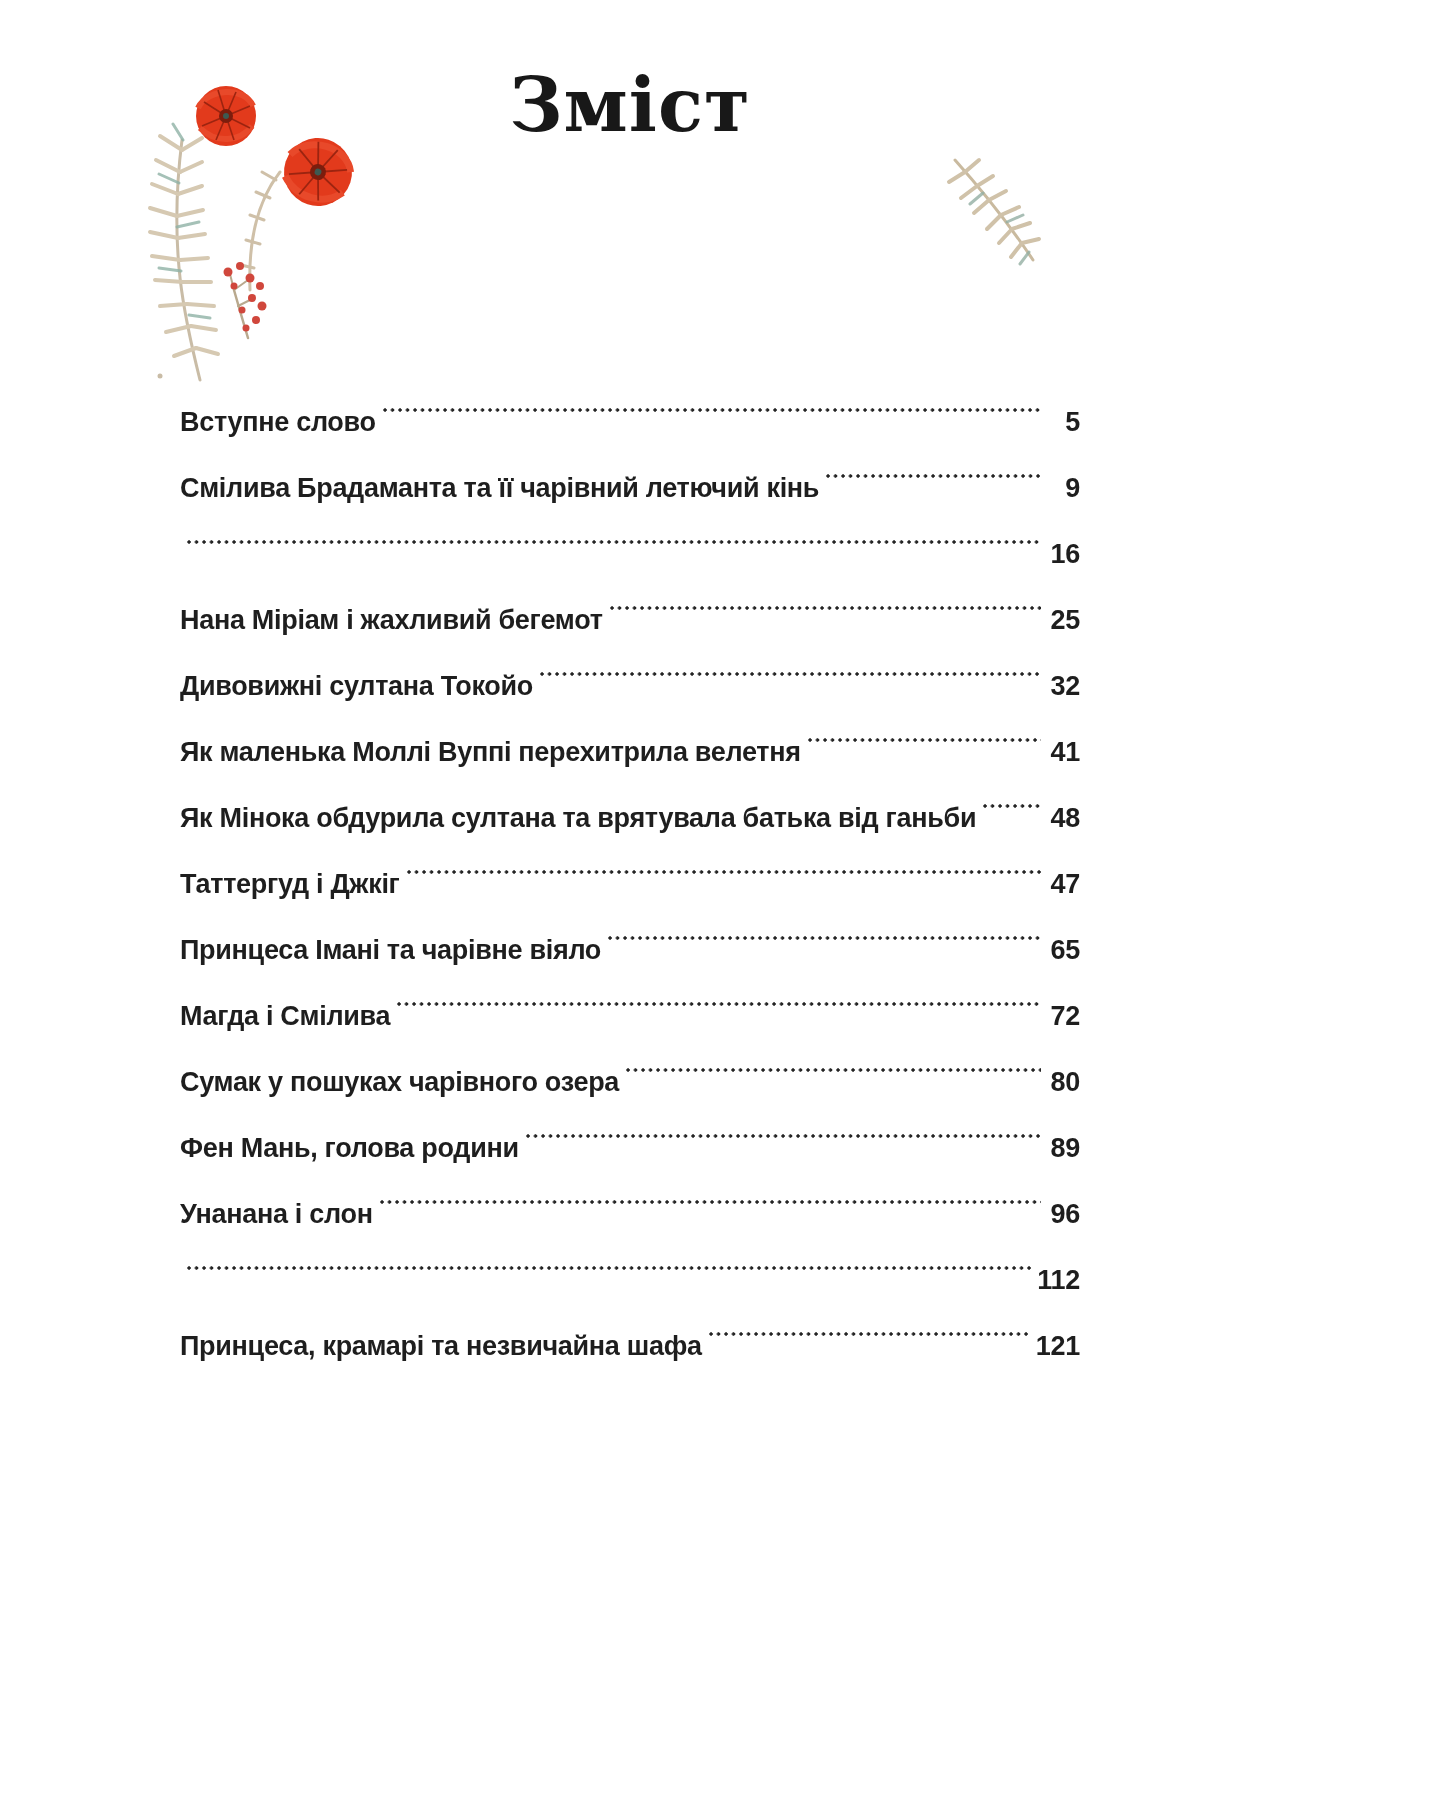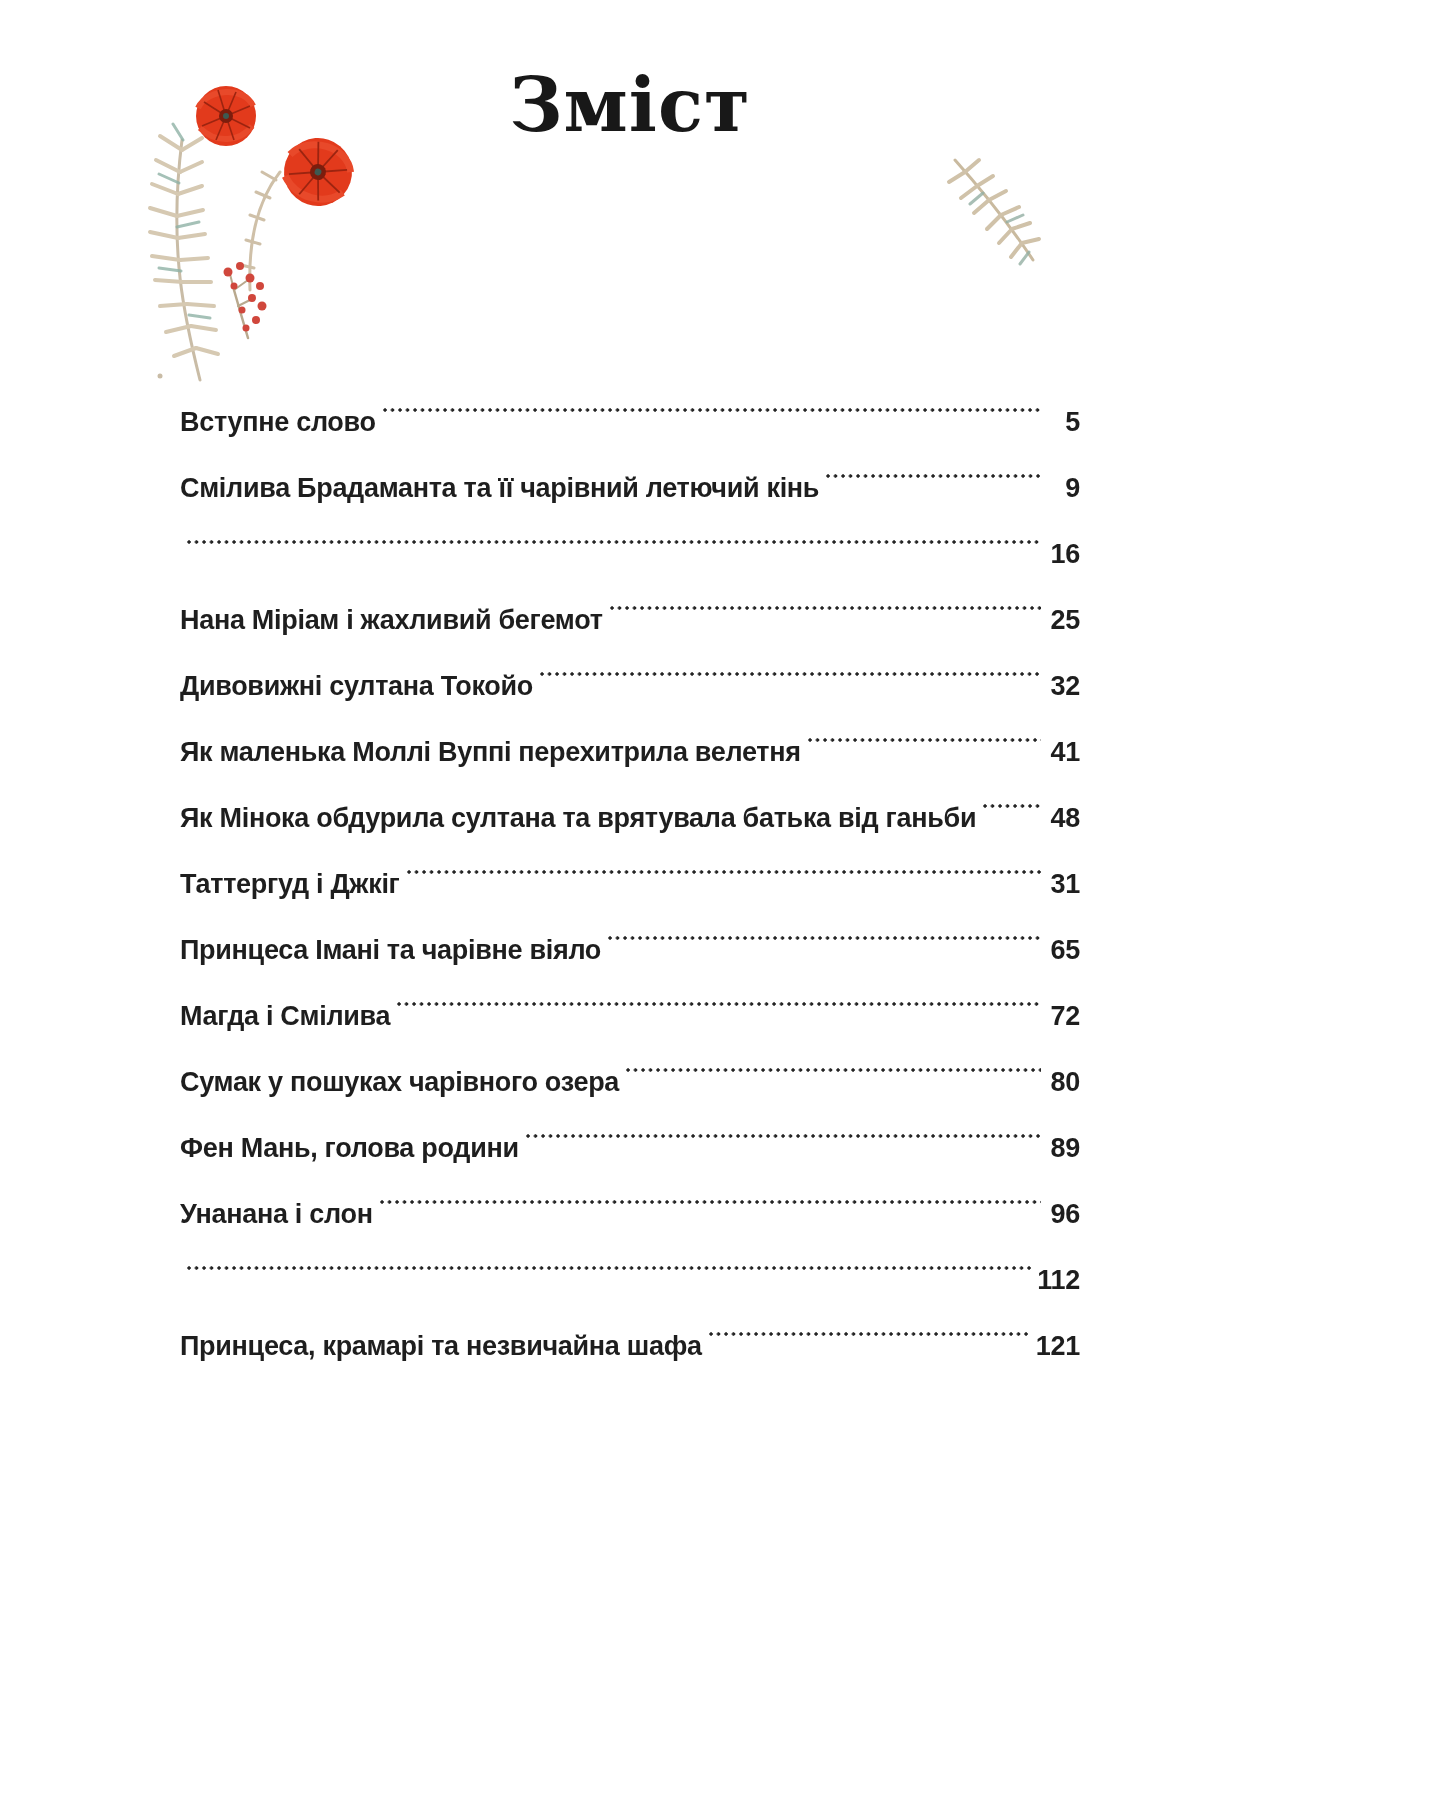--- a/index.html
+++ b/index.html
@@ -230,21 +230,21 @@
     <span class="toc-page">41</span>
   </div>
       <div class="toc-row">
     <span class="toc-title">Як Мінока обдурила султана та врятувала батька від ганьби</span>
     <span class="toc-leader"></span>
     <span class="toc-page">48</span>
   </div>
       <div class="toc-row">
     <span class="toc-title">Таттергуд і Джкіг</span>
     <span class="toc-leader"></span>
-    <span class="toc-page">31</span>
+    <span class="toc-page">47</span>
   </div>
       <div class="toc-row">
     <span class="toc-title">Принцеса Імані та чарівне віяло</span>
     <span class="toc-leader"></span>
     <span class="toc-page">65</span>
   </div>
       <div class="toc-row">
     <span class="toc-title">Магда і Смілива</span>
     <span class="toc-leader"></span>
     <span class="toc-page">72</span>

